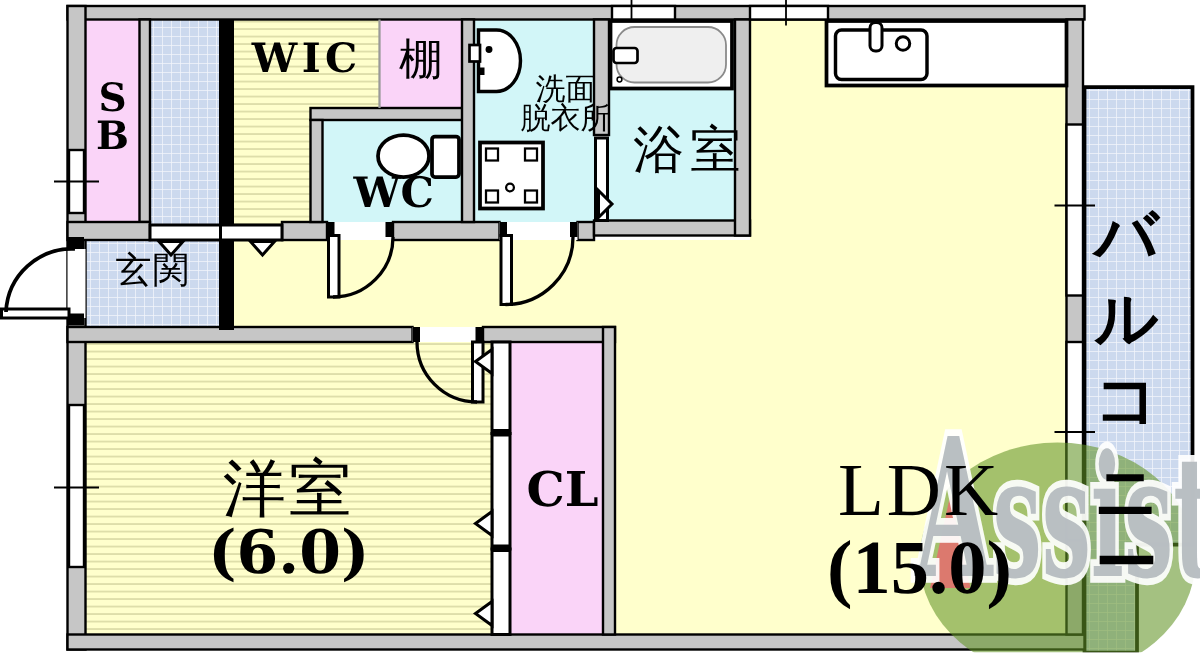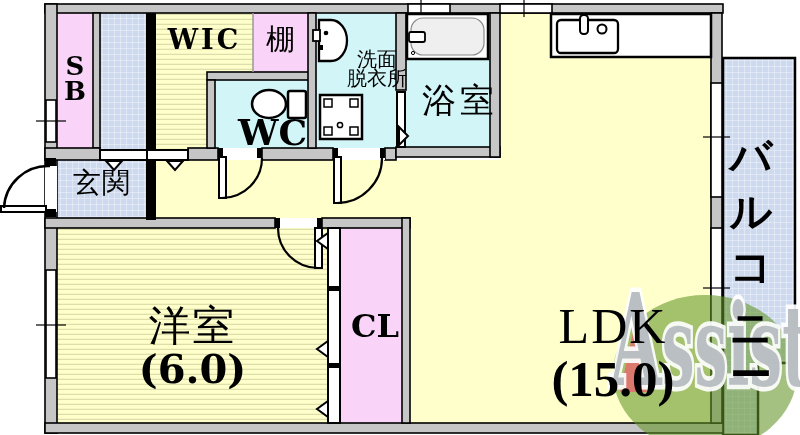--- a/index.html
+++ b/index.html
@@ -5,23 +5,23 @@
   html,body{margin:0;padding:0;background:#fff;}
   .stage{position:relative;width:800px;height:435px;background:#fff;overflow:hidden;
          font-family:"DejaVu Serif","Liberation Serif",serif;}
   .stage svg{position:absolute;left:0;top:0;z-index:1;}
   
   .lbl{position:absolute;color:#000;text-align:center;line-height:1.05;z-index:6;white-space:nowrap;}
   .lbl-sb{left:57px;top:54px;width:36px;font-size:26px;font-weight:bold;line-height:25px;}
   .lbl-wic{left:156px;top:26px;width:97px;font-size:27px;font-weight:bold;letter-spacing:3px;}
   .lbl-shelf{left:253px;top:24px;width:55px;font-size:29px;}
   .lbl-washroom{left:316px;top:50px;width:80px;font-size:20px;line-height:19px;padding-left:21px;}
-  .lbl-wc{left:215px;top:114px;width:95px;font-size:36px;font-weight:bold;margin-left:10px;}
+  .lbl-wc{left:215px;top:114px;width:95px;font-size:28px;font-weight:bold;}
   .lbl-bath{left:406px;top:83px;width:108px;font-size:34px;letter-spacing:4px;}
-  .lbl-entrance{left:57px;top:168px;width:90px;font-size:28px;letter-spacing:1px;}
+  .lbl-entrance{left:57px;top:168px;width:90px;font-size:24px;letter-spacing:1px;}
   .lbl-western{left:57px;top:304px;width:271px;font-size:42px;letter-spacing:2px;}
   .lbl-western .size{font-size:40px;font-weight:bold;letter-spacing:0;}
   .lbl-cl{left:340px;top:310px;width:70px;font-size:32px;font-weight:bold;}
   .lbl-ldk{left:500px;top:300px;width:226px;font-size:50px;letter-spacing:2px;font-family:Liberation Serif, serif;}
   .lbl-ldk .size{font-size:51px;font-weight:bold;letter-spacing:0;}
   .lbl-balcony{left:728px;top:92px;height:290px;font-size:42px;font-weight:bold;
                writing-mode:vertical-rl;letter-spacing:13px;line-height:46px;}
   
   .logo-ellipse{position:absolute;left:613px;top:295px;width:184px;height:156px;border-radius:50%;
                 background:rgba(98,148,38,0.58);z-index:2;}

